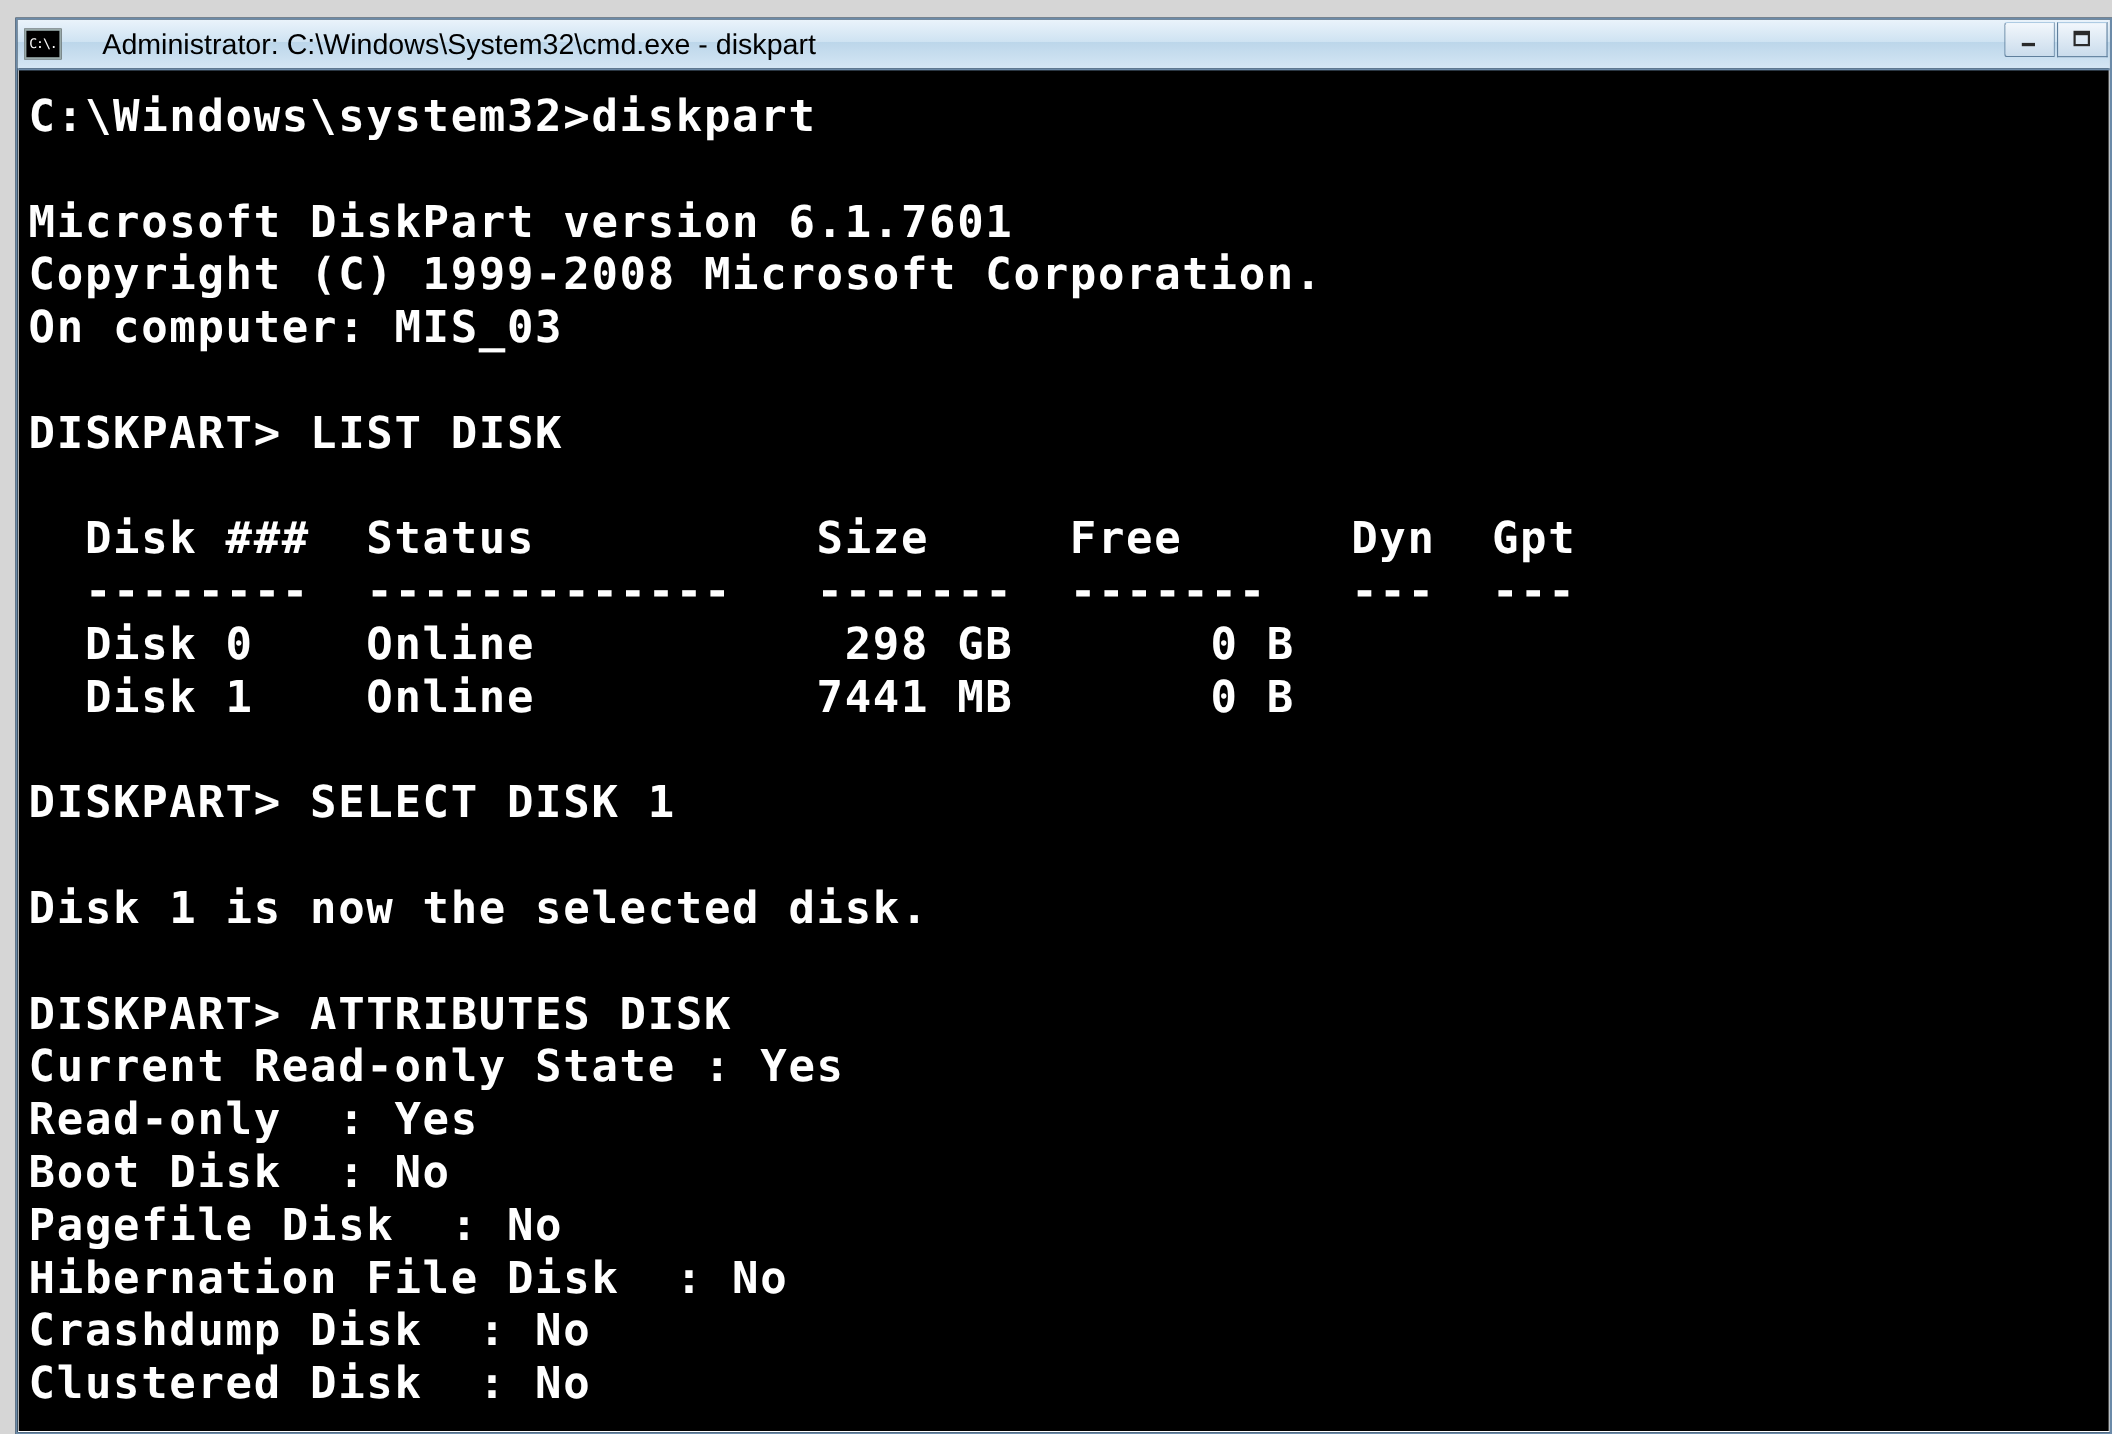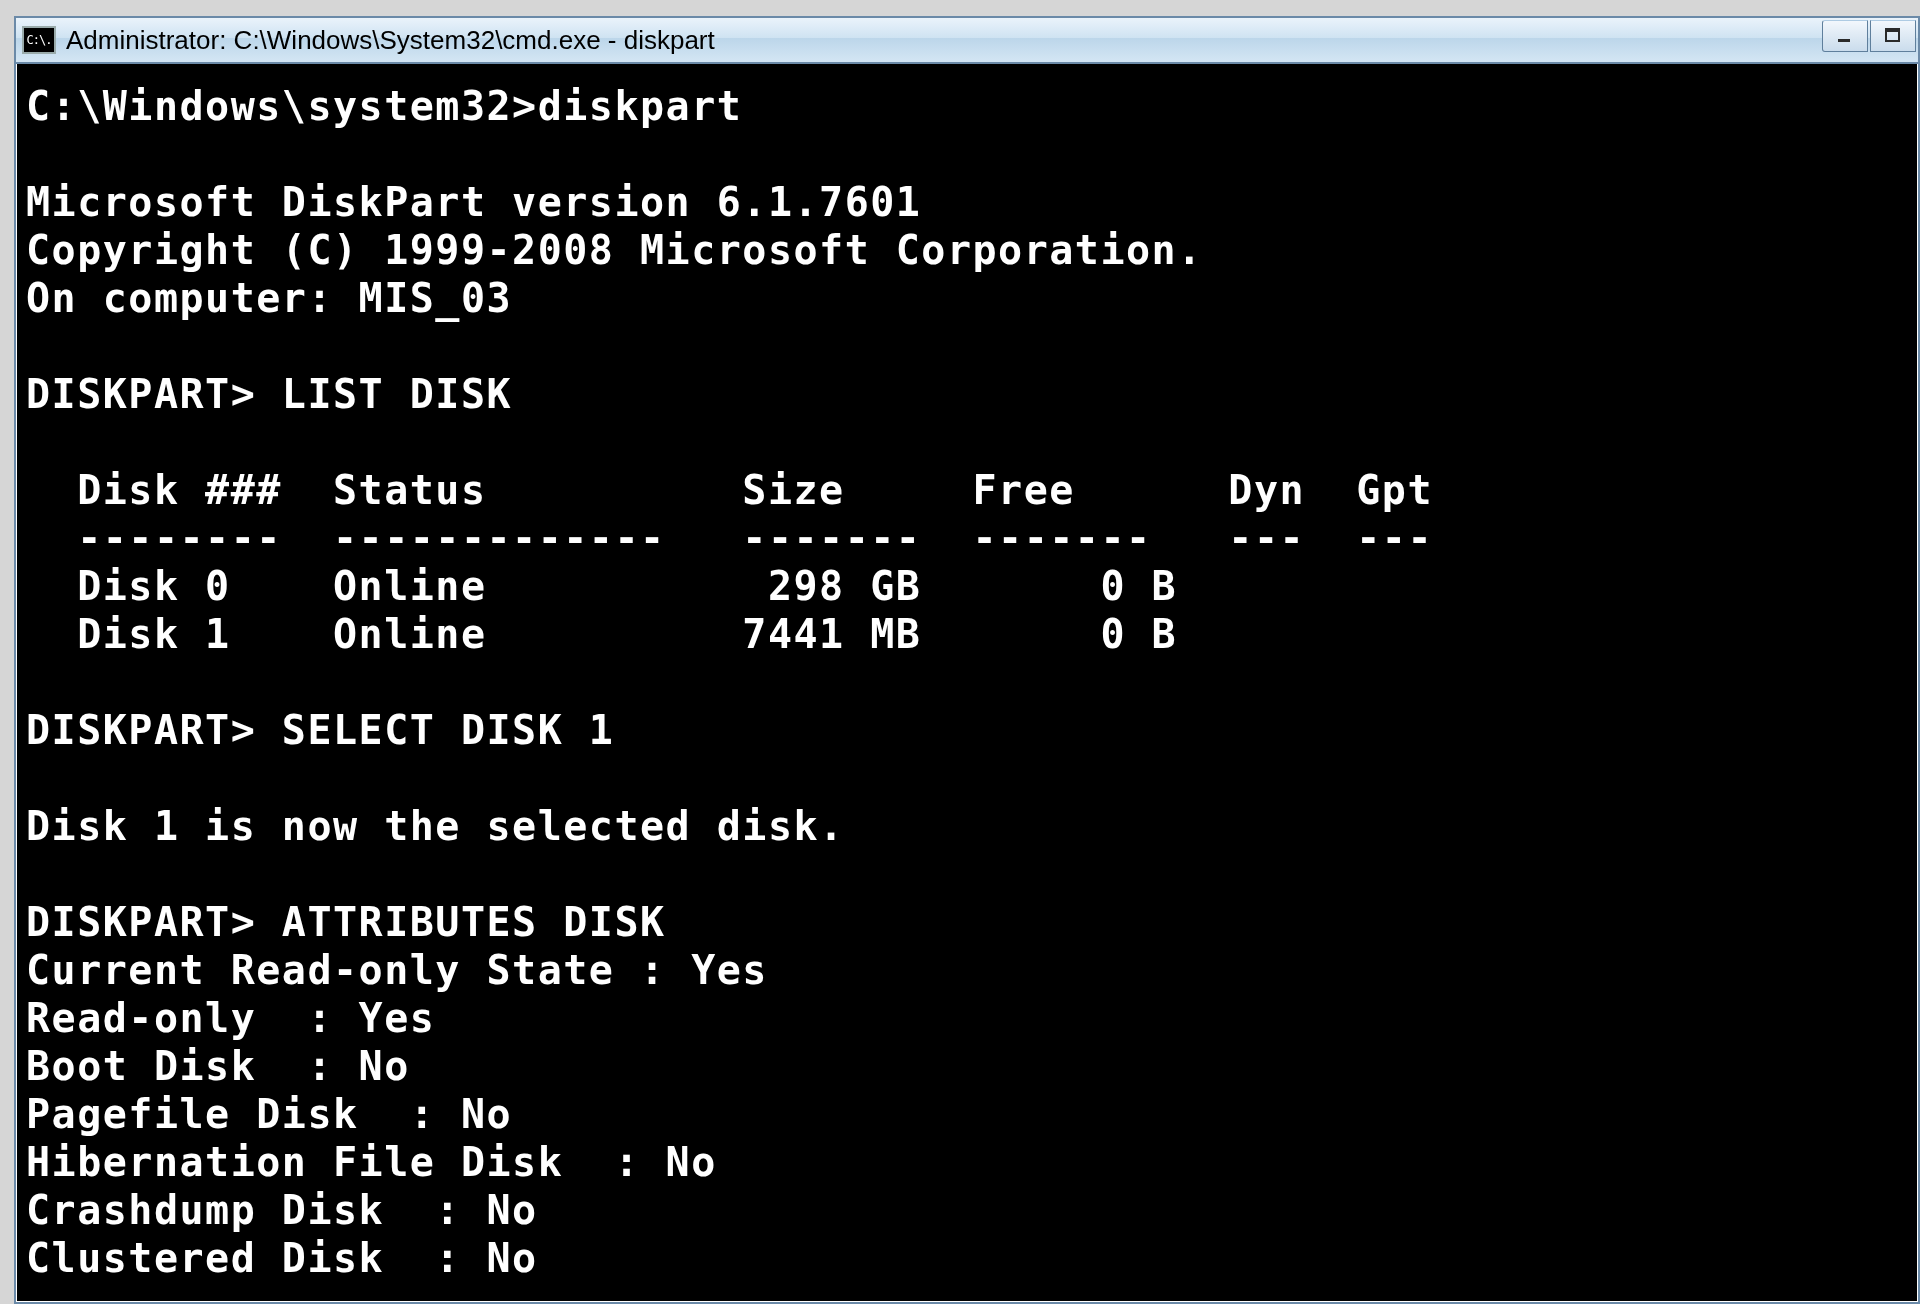--- a/index.html
+++ b/index.html
@@ -43,20 +43,21 @@
     align-items:center;
     justify-content:center;
     color:#fff;
     font-size:12px;
     font-family: "Consolas", monospace;
     letter-spacing:-1px;
     line-height:1;
   }
   .titlebar .title-text {
     white-space: nowrap;
+    margin-left: 27px;
   }
   .win-controls {
     position: absolute;
     right: 0;
     top: 0;
     height: 100%;
     display: flex;
   }
   .win-btn {
     width: 44px;

